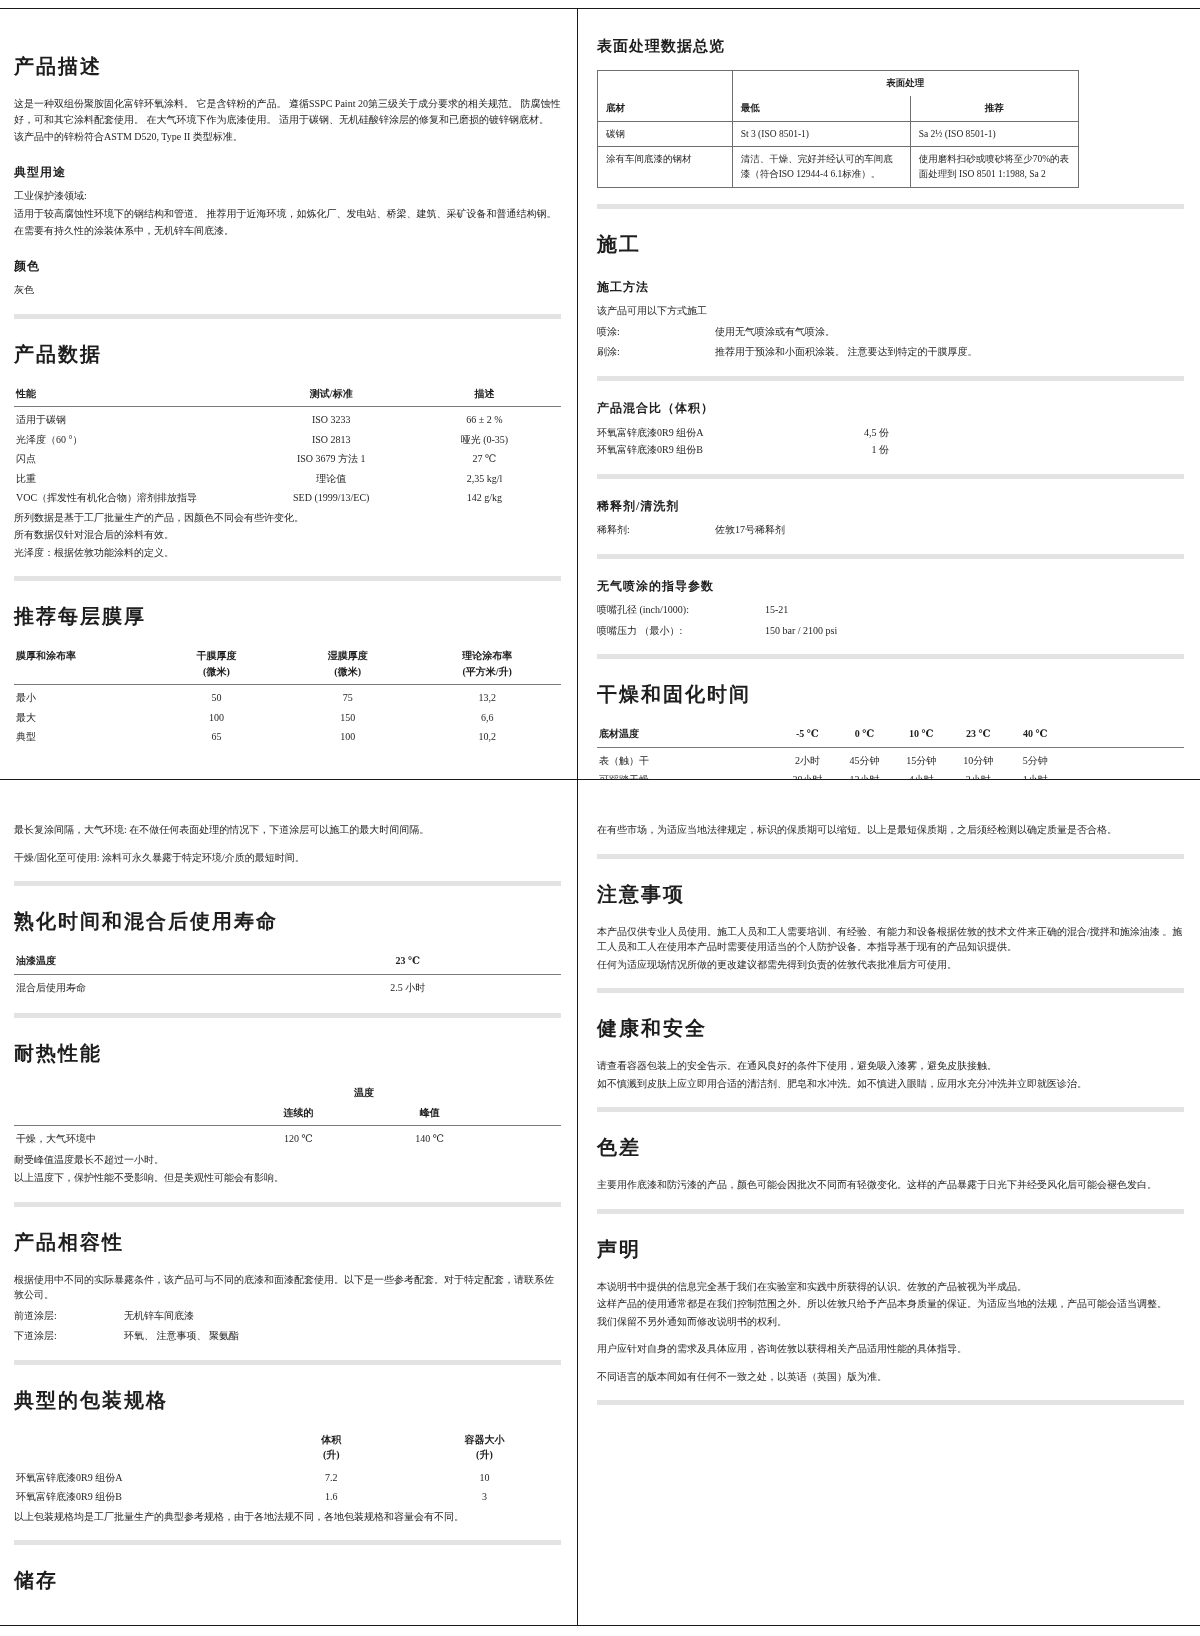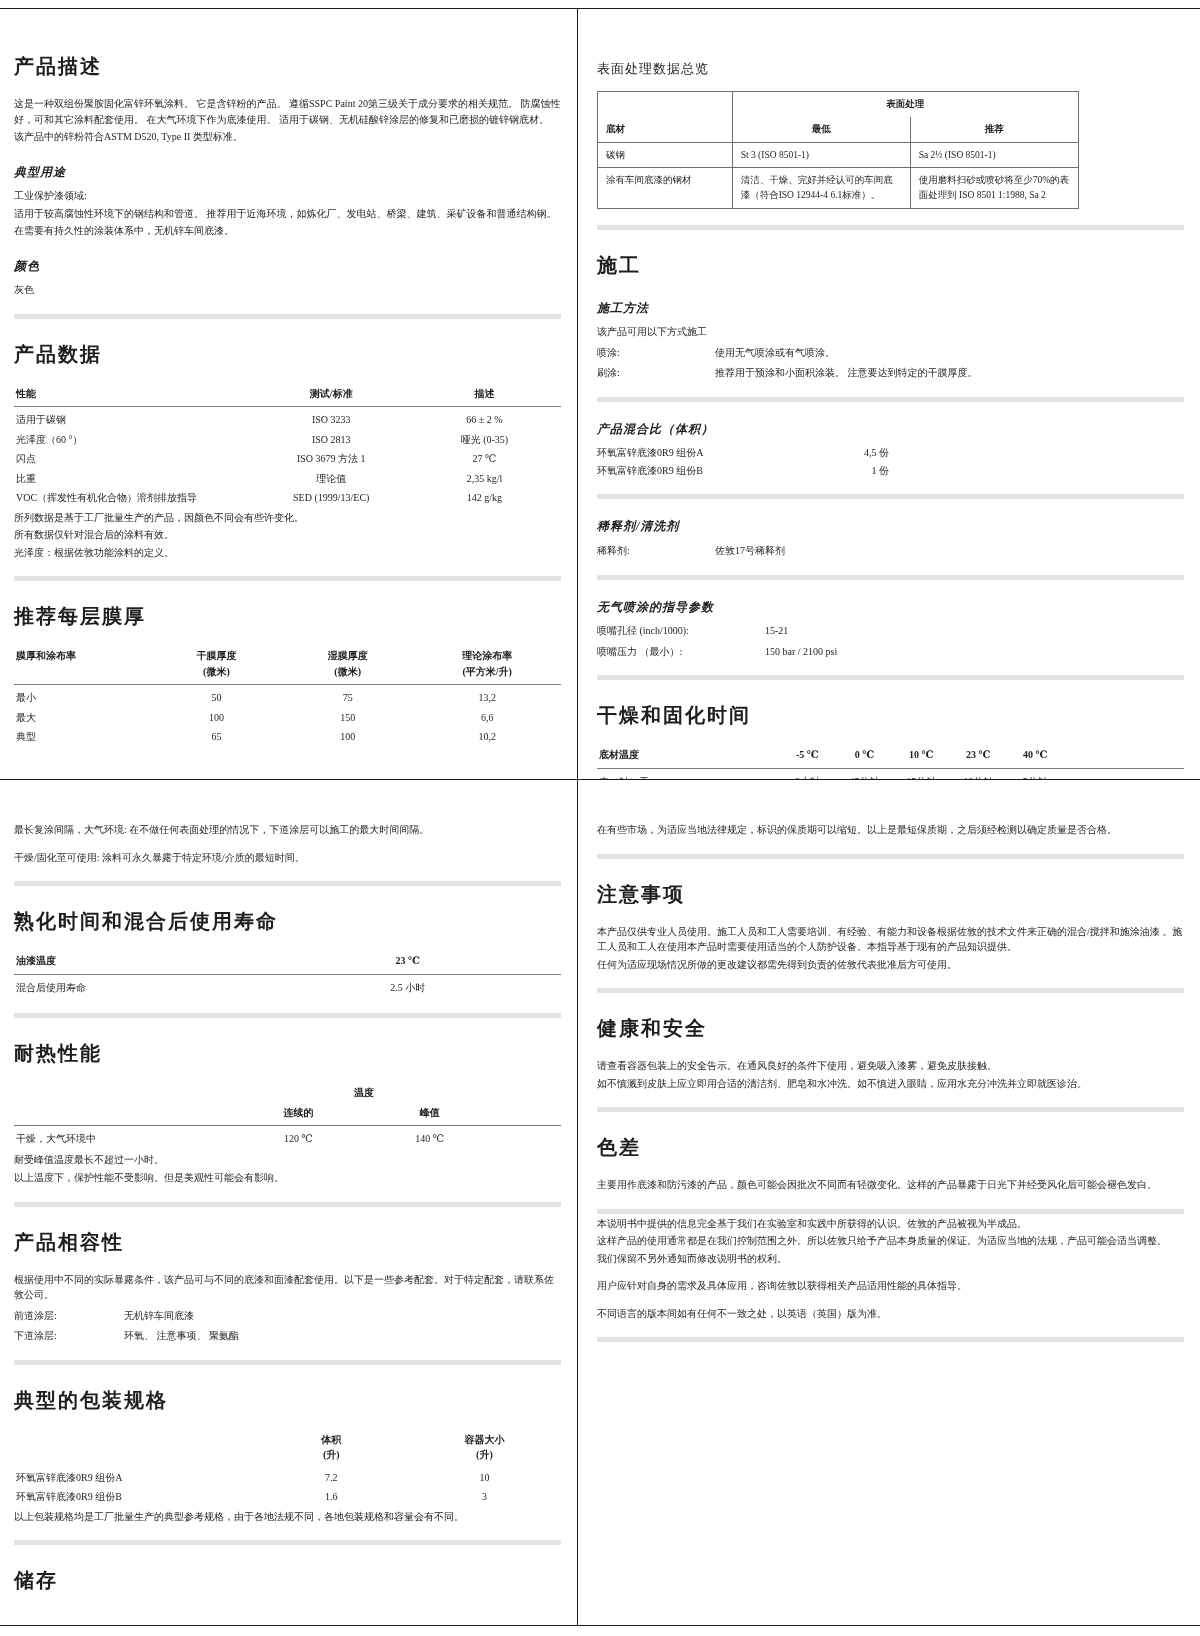--- a/index.html
+++ b/index.html
@@ -15,22 +15,22 @@
     display:grid; grid-template-columns:578px 622px; grid-template-rows:771px 1fr;
   }
   .quad { overflow:hidden; }
   .q1 { border-right:1px solid #1a1a1a; border-bottom:1px solid #1a1a1a; padding:2px 16px 0 14px; }
   .q2 { border-bottom:1px solid #1a1a1a; padding:2px 16px 0 19px; }
   .q3 { border-right:1px solid #1a1a1a; padding:0 16px 0 14px; }
   .q4 { padding:0 16px 0 19px; }
 
   h1.sec { font-size:20px; font-weight:700; letter-spacing:2px; margin:20px 0 14px; }
   .q1 > h1.sec:first-child { margin-top:40px; }
-  h2.sub { font-size:12px; font-weight:700; letter-spacing:1px; margin:18px 0 7px;font-style:italic; }
-  h2.sub2 { font-size:13px; font-weight:400; letter-spacing:1px; margin:48px 0 12px; }
+  h2.sub { font-size:12px; font-weight:700; letter-spacing:1px; margin:18px 0 7px; }
+  h2.sub2 { font-size:15px; font-weight:700; letter-spacing:1px; margin:24px 0 12px; }
 
   p.tight { margin:2px 0; }
   p.para  { margin:12px 0; }
   .qb > p.para:first-child { margin-top:42px; }
   p.tight2 { margin:3px 0; }
 
   .bar { height:5px; background:#e3e3e3; margin-top:16px; }
 
   table.data { width:100%; border-collapse:collapse; margin-top:4px; }
   table.data th, table.data td { font-size:10px; padding:2px 2px; vertical-align:top; font-weight:400; }
@@ -184,21 +184,21 @@
             <col style="width:37%">
             <col style="width:35%">
           </colgroup>
         <tbody>
             <tr>
           <th></th>
           <th class="bl" colspan="2" style="text-align:center">表面处理</th>
         </tr>
         <tr>
           <th class="bb">底材</th>
-          <th class="bl bb" style="text-align:center">最低</th>
+          <th class="bl bb" style="text-align:left">最低</th>
           <th class="bl bb" style="text-align:center">推荐</th>
         </tr>
         <tr>
           <td>碳钢</td>
           <td class="bl">St 3 (ISO 8501-1)</td>
           <td class="bl">Sa 2½ (ISO 8501-1)</td>
         </tr>
         <tr>
           <td class="bt">涂有车间底漆的钢材</td>
           <td class="bl bt">清洁、干燥、完好并经认可的车间底漆（符合ISO 12944-4  6.1标准）。</td>
@@ -443,20 +443,21 @@
       <p class="tight">请查看容器包装上的安全告示。在通风良好的条件下使用，避免吸入漆雾，避免皮肤接触。</p>
       <p class="tight">如不慎溅到皮肤上应立即用合适的清洁剂、肥皂和水冲洗。如不慎进入眼睛，应用水充分冲洗并立即就医诊治。</p>
 
       <div class="bar"></div>
 
       <h1 class="sec">色差</h1>
       <p class="tight">主要用作底漆和防污漆的产品，颜色可能会因批次不同而有轻微变化。这样的产品暴露于日光下并经受风化后可能会褪色发白。</p>
 
       <div class="bar"></div>
 
+      <h1 class="sec">声明</h1>
       <p class="tight">本说明书中提供的信息完全基于我们在实验室和实践中所获得的认识。佐敦的产品被视为半成品。</p>
       <p class="tight">这样产品的使用通常都是在我们控制范围之外。所以佐敦只给予产品本身质量的保证。为适应当地的法规，产品可能会适当调整。</p>
       <p class="tight">我们保留不另外通知而修改说明书的权利。</p>
       <p class="para">用户应针对自身的需求及具体应用，咨询佐敦以获得相关产品适用性能的具体指导。</p>
       <p class="para">不同语言的版本间如有任何不一致之处，以英语（英国）版为准。</p>
 
       <div class="bar"></div>
     </section>
 
   </div>

